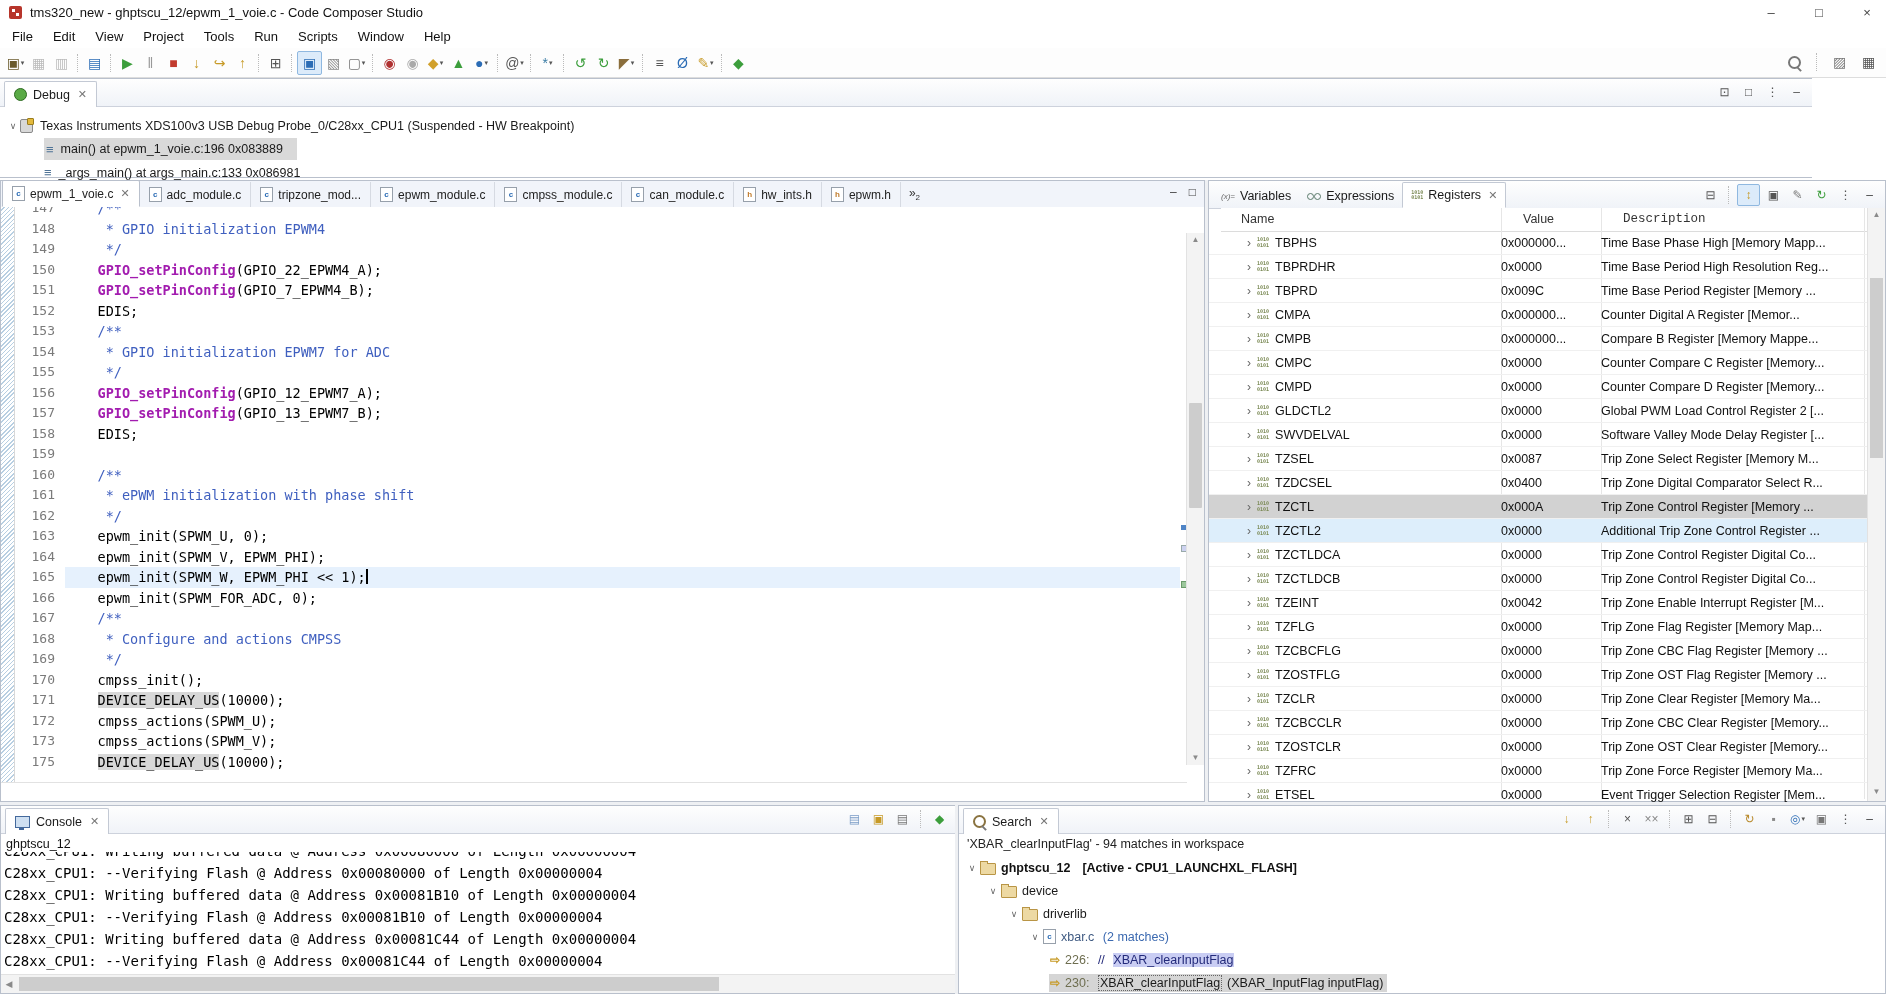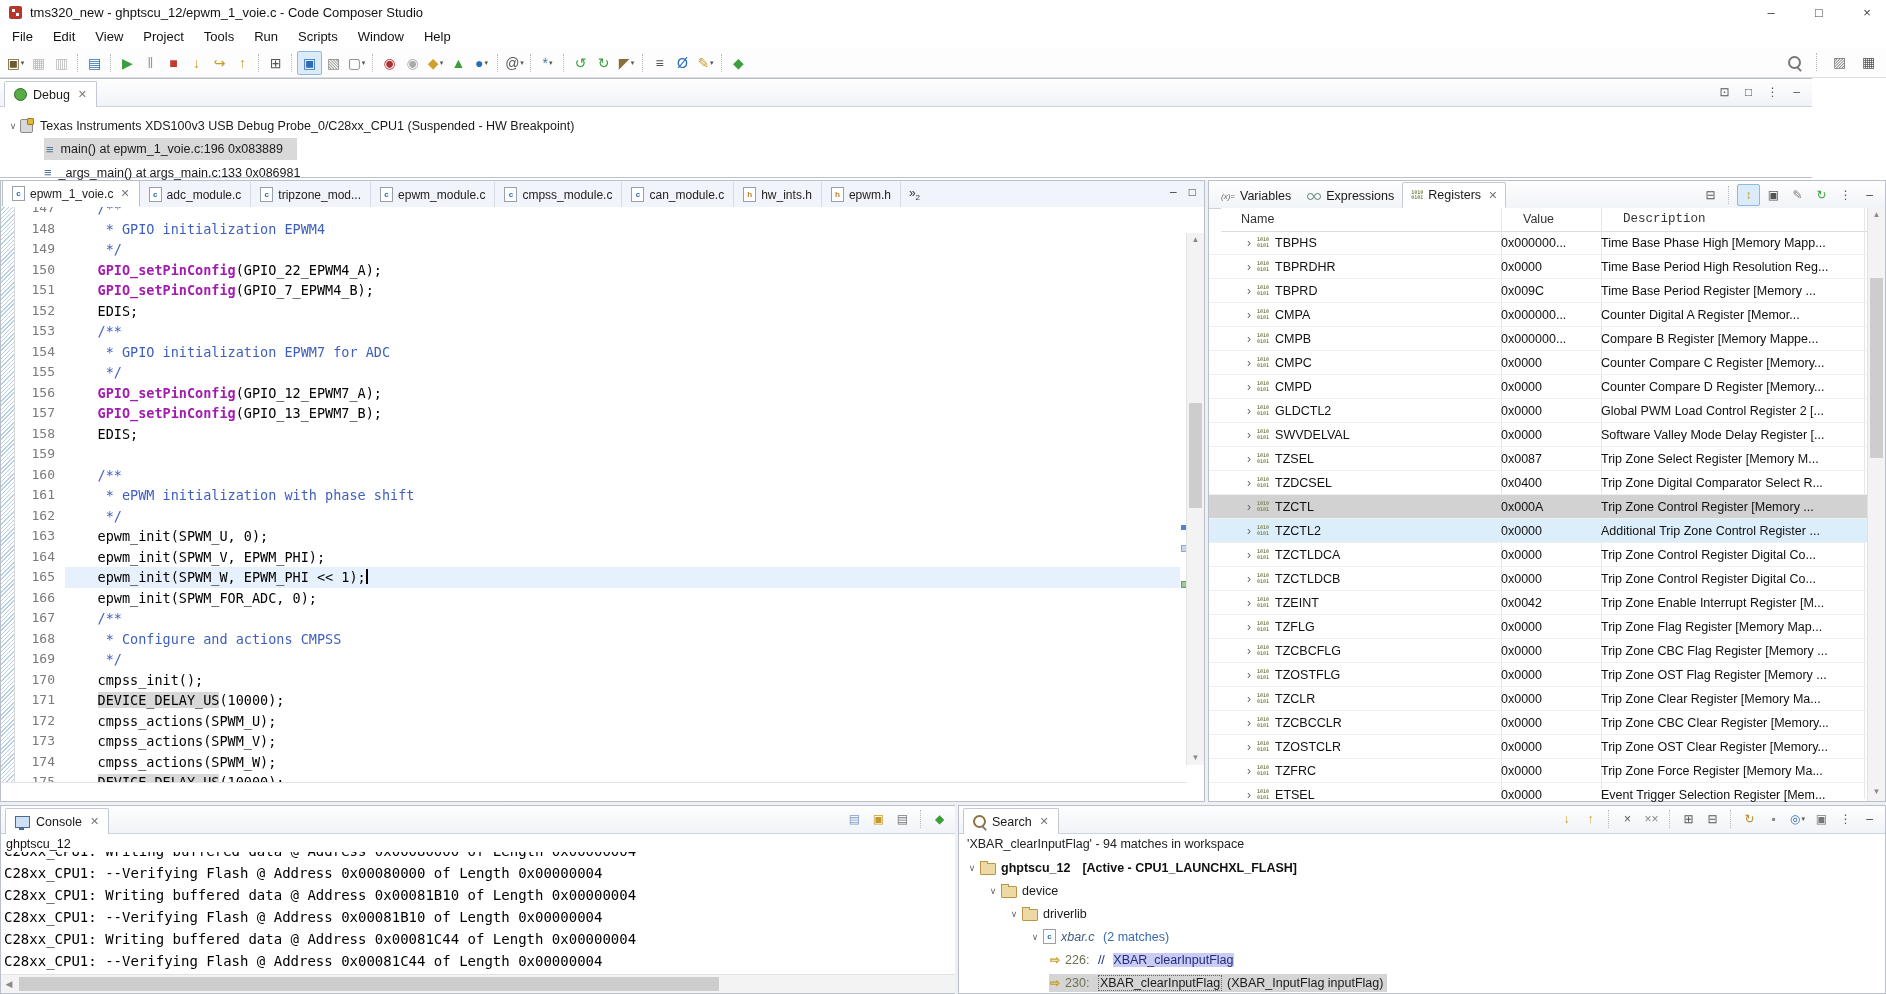--- a/index.html
+++ b/index.html
@@ -115,21 +115,21 @@
   
   .search-panel{left:958px;top:805px;width:928px;height:189px;}
   .search-status{position:absolute;left:8px;top:31px;font-size:12.5px;color:#222;}
   .stree{position:absolute;left:0;top:50px;right:0;bottom:0;overflow:hidden;}
   .srow{display:flex;align-items:center;height:23px;font-size:12.5px;white-space:pre;}
   .srow-inner{display:inline-flex;align-items:center;gap:5px;padding:1px 4px 1px 1px;}
   .srow.sel .srow-inner{background:#d5d5d5;}
   .folder-icon{width:14px;height:10px;background:#edd9a3;border:1px solid #b99545;border-radius:1px;position:relative;margin-top:2px;flex:none;}
   .folder-icon::before{content:"";position:absolute;top:-3px;left:-1px;width:6px;height:2px;background:#edd9a3;border:1px solid #b99545;border-bottom:none;}
   .match-arrow{color:#c79a26;font-weight:bold;font-size:12px;flex:none;}
-  .t-b{font-weight:bold;color:#111;} .t-blue{color:#3b69b0;} .t-file{color:#3f5a82;font-style:italic;}
+  .t-b{font-weight:bold;color:#111;} .t-blue{color:#3b69b0;} .t-file{color:#3f5a82;}
   .t-num{color:#6e6e50;} .t-navy{color:#232a7a;}
   .t-lav{background:#c9cdf3;color:#232a7a;}
   .t-dot{border:1px dotted #666;padding:0 1px;}
   .sash{position:absolute;background:#eef0f3;}
 </style>
 </head>
 <body>
 
 <div class="app">
 
@@ -382,21 +382,20 @@
           <div class="cline"><span class="lnum">164</span><span class="ctext"><span class="seg-p">    epwm_init(SPWM_V, EPWM_PHI);</span></span></div>
           <div class="cline hl"><span class="lnum">165</span><span class="ctext"><span class="seg-p">    epwm_init(SPWM_W, EPWM_PHI &lt;&lt; 1);</span><span class="caret"></span></span></div>
           <div class="cline"><span class="lnum">166</span><span class="ctext"><span class="seg-p">    epwm_init(SPWM_FOR_ADC, 0);</span></span></div>
           <div class="cline"><span class="lnum">167</span><span class="ctext"><span class="seg-p">    </span><span class="seg-c">/**</span></span></div>
           <div class="cline"><span class="lnum">168</span><span class="ctext"><span class="seg-p">    </span><span class="seg-c"> * Configure and actions CMPSS</span></span></div>
           <div class="cline"><span class="lnum">169</span><span class="ctext"><span class="seg-p">    </span><span class="seg-c"> */</span></span></div>
           <div class="cline"><span class="lnum">170</span><span class="ctext"><span class="seg-p">    cmpss_init();</span></span></div>
           <div class="cline"><span class="lnum">171</span><span class="ctext"><span class="seg-p">    </span><span class="seg-o">DEVICE_DELAY_US</span><span class="seg-p">(10000);</span></span></div>
           <div class="cline"><span class="lnum">172</span><span class="ctext"><span class="seg-p">    cmpss_actions(SPWM_U);</span></span></div>
           <div class="cline"><span class="lnum">173</span><span class="ctext"><span class="seg-p">    cmpss_actions(SPWM_V);</span></span></div>
-          <div class="cline"><span class="lnum">174</span><span class="ctext"><span class="seg-p">    cmpss_actions(SPWM_W);</span></span></div>
           <div class="cline"><span class="lnum">175</span><span class="ctext"><span class="seg-p">    </span><span class="seg-o">DEVICE_DELAY_US</span><span class="seg-p">(10000);</span></span></div>
         </div>
       <div class="ruler-marks">
         <div class="mark" style="top:292px;background:#4f84c6;"></div>
         <div class="mark" style="top:312px;background:#cdd2f0;border:1px solid #9aa;"></div>
         <div class="mark" style="top:348px;background:#9cc79c;border:1px solid #6a9a6a;"></div>
       </div>
       <div class="vscroll">
         <span class="scroll-arrow" style="top:0;">▲</span>
         <div class="thumb" style="top:170px;height:105px;"></div>

